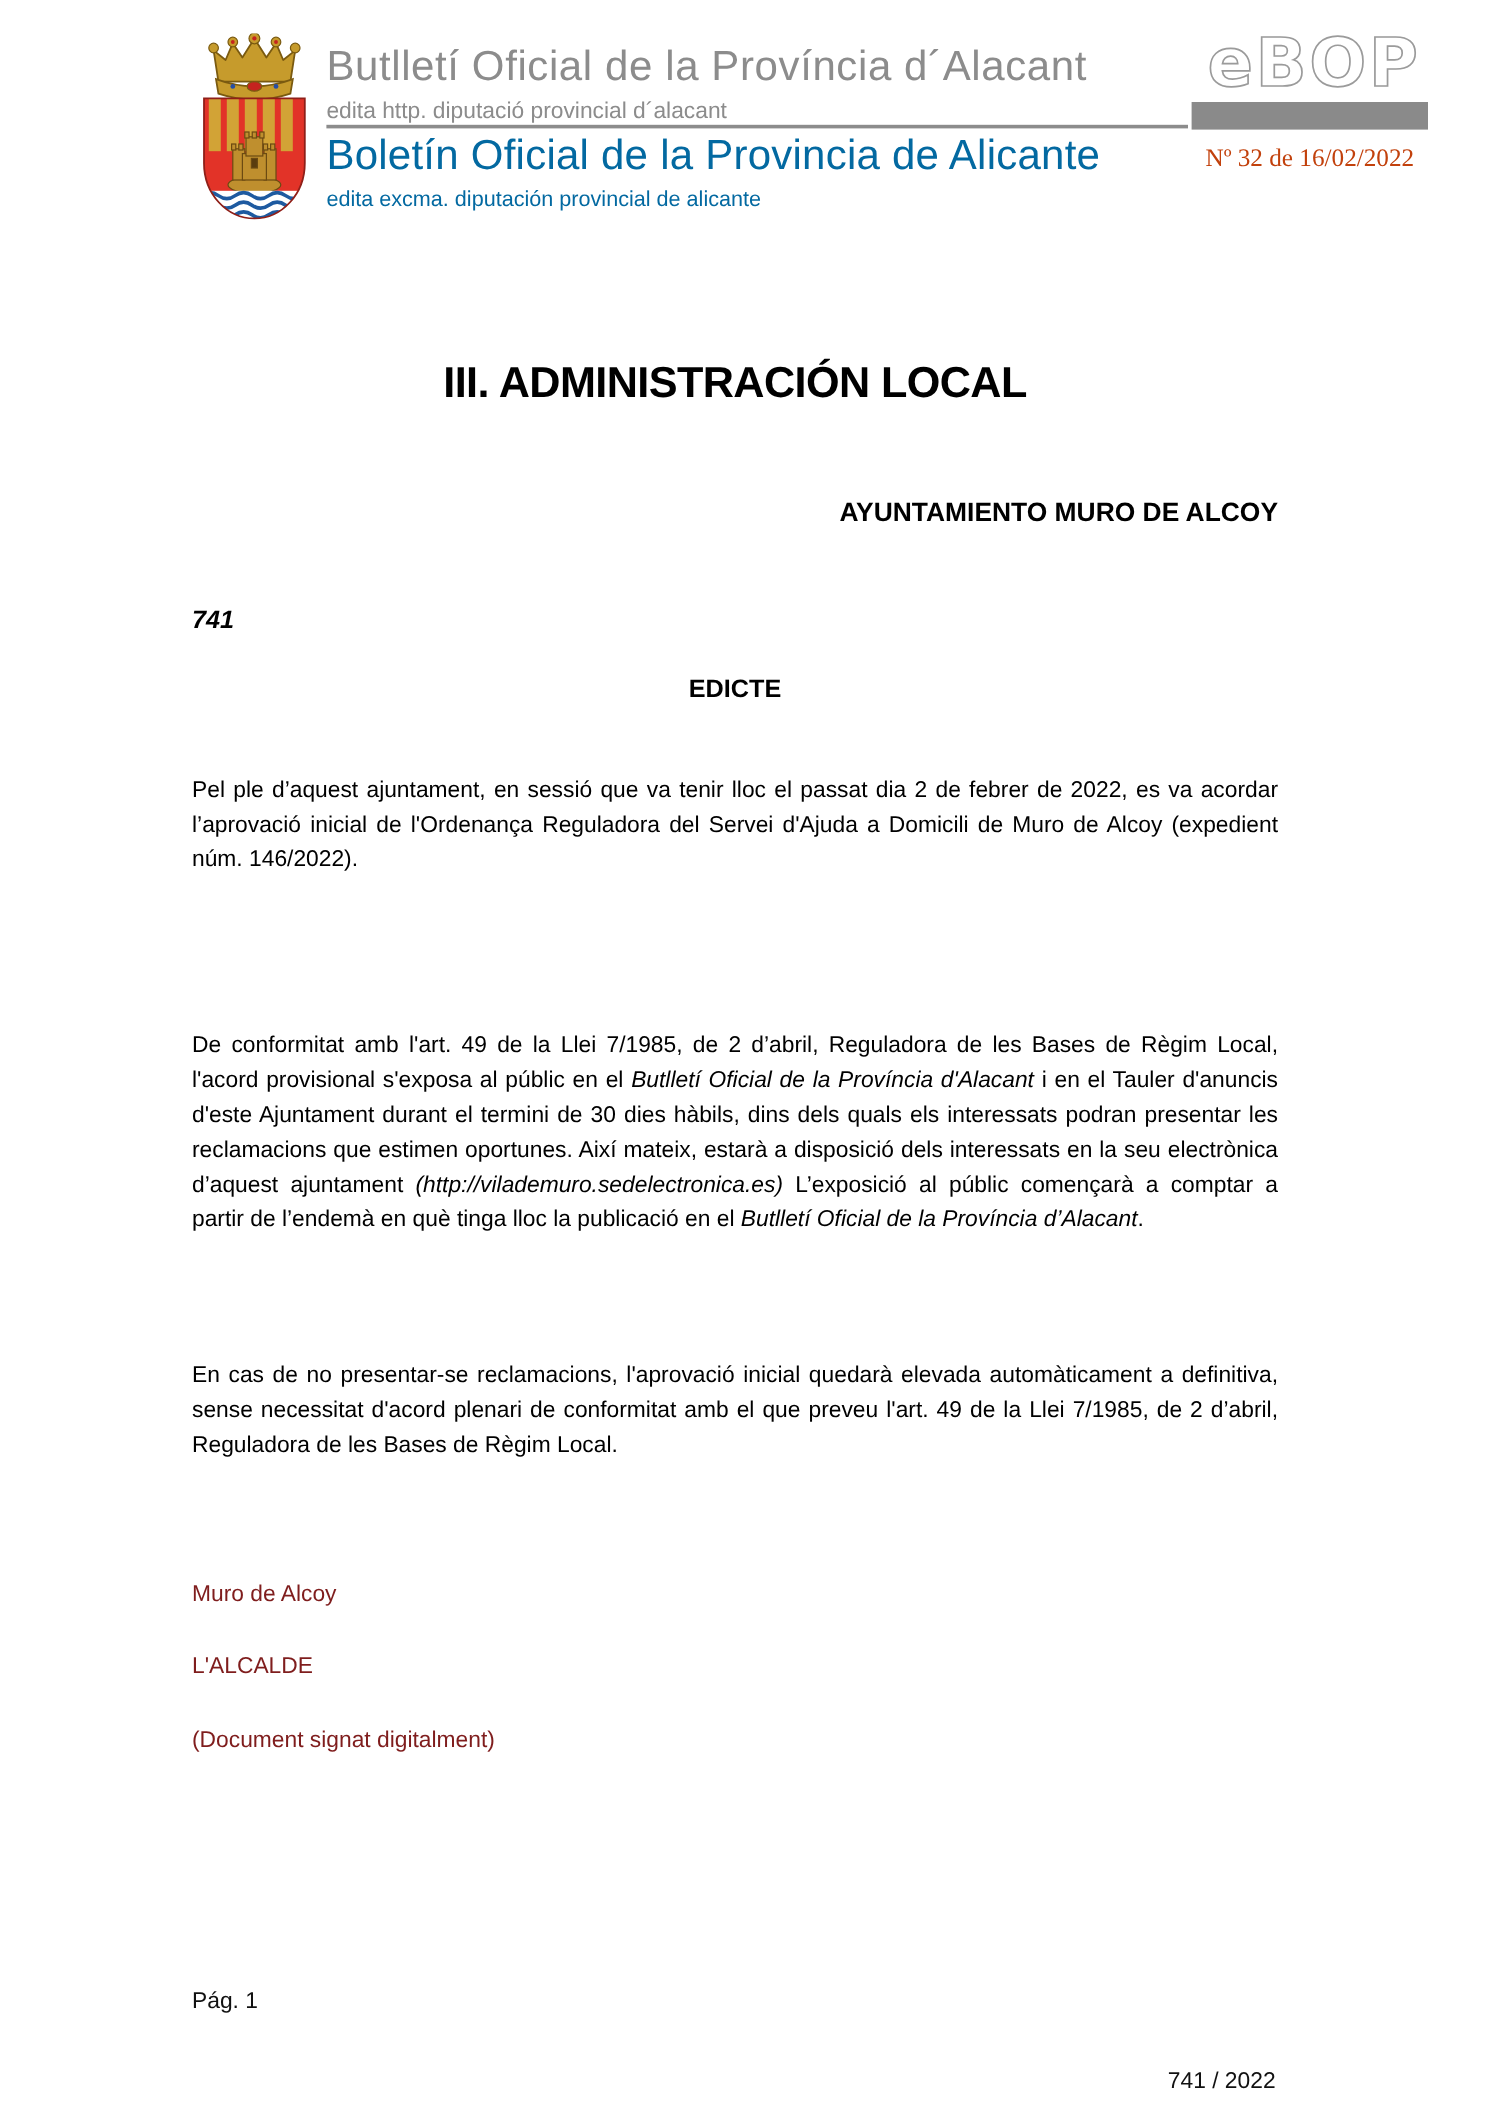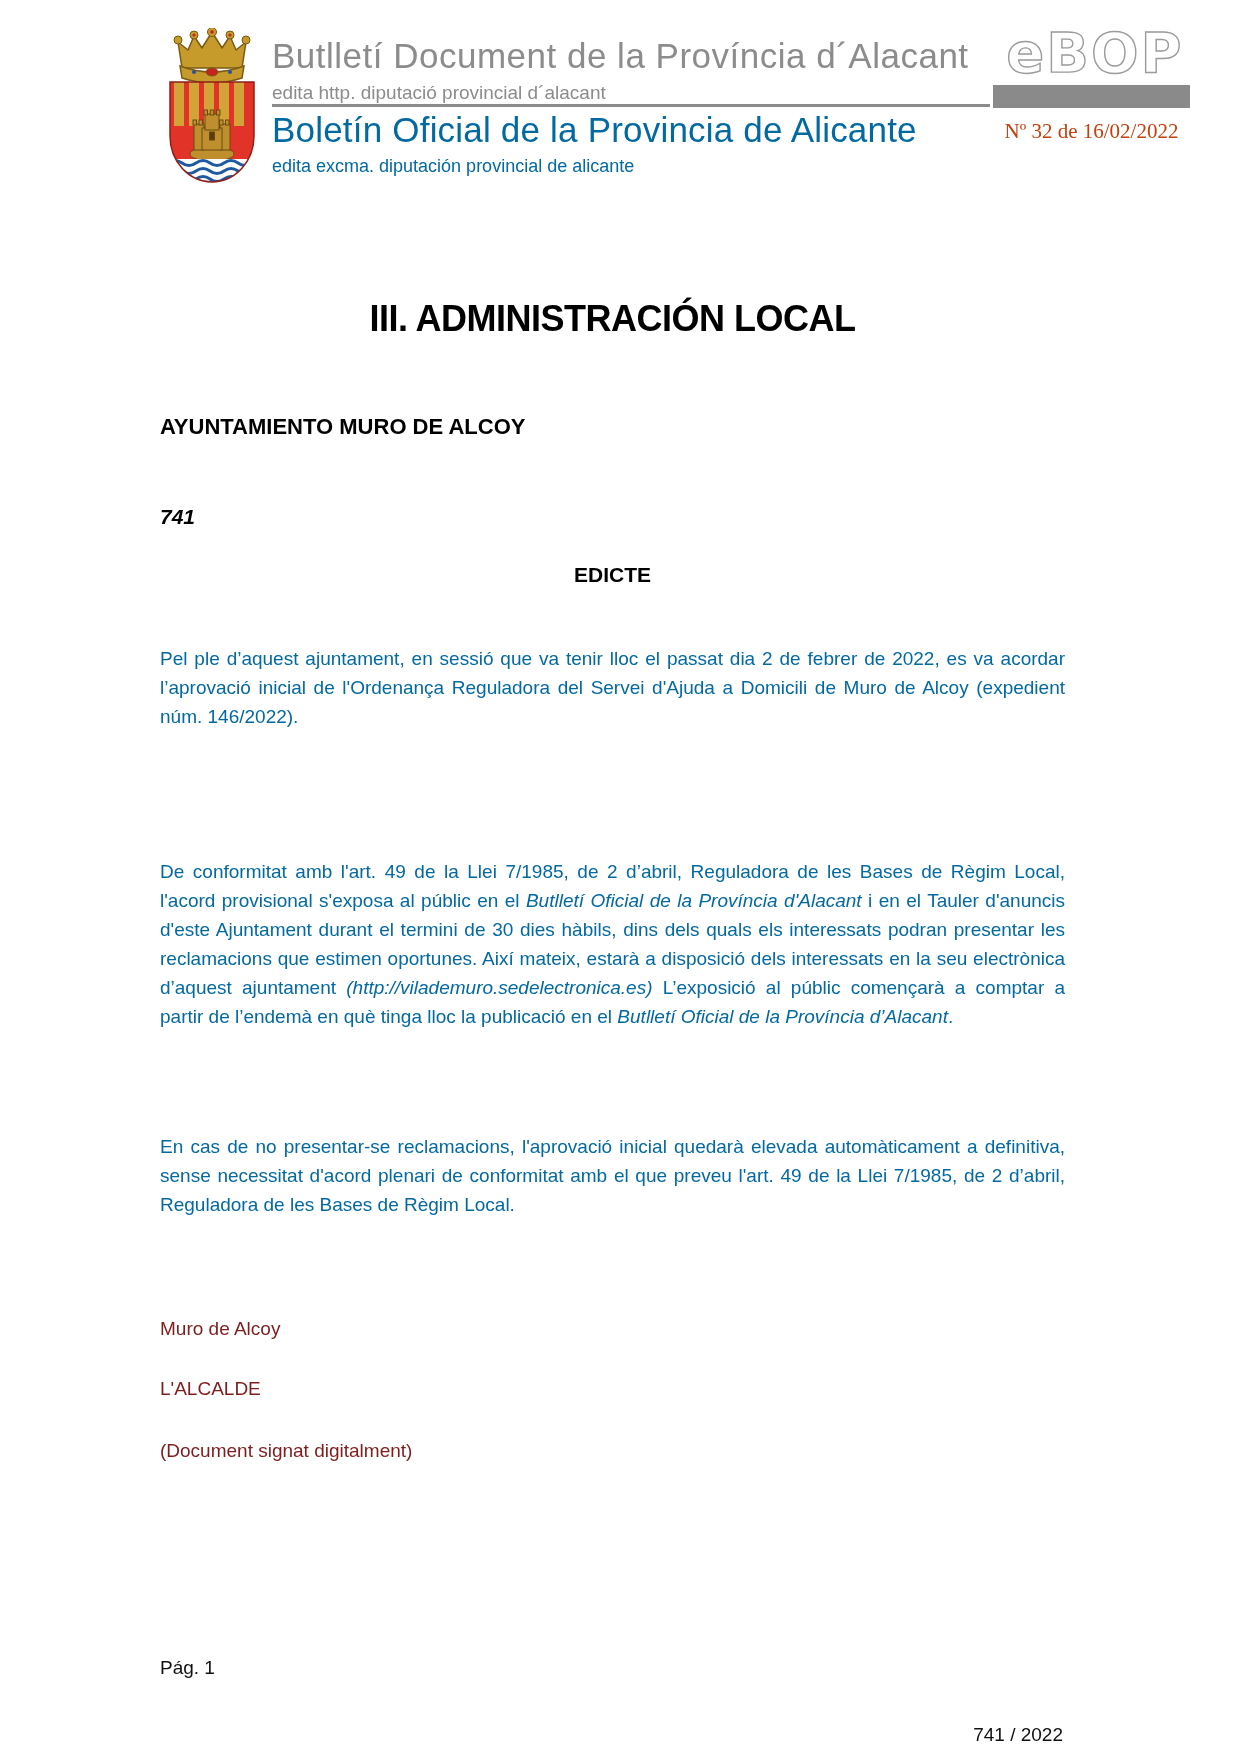--- a/index.html
+++ b/index.html
@@ -43,28 +43,28 @@
     font-family:"Liberation Serif",serif;
     font-size:21px;color:#c2410c;text-align:center;white-space:nowrap;
   }
   
   .col{position:absolute;left:160px;width:905px;}
   .section-title{
     top:298px;text-align:center;
     font-size:36px;font-weight:bold;letter-spacing:-0.5px;
   }
   .entity{
-    top:414px;text-align:left;
+    top:414px;text-align:right;
     font-size:22px;font-weight:bold;
   }
   .entry{top:505px;font-size:21px;font-style:italic;display:flex;}
   .entry .num{font-weight:bold;width:80px;flex:none;}
   .doctype{top:563px;text-align:center;font-size:21px;font-weight:bold;}
   .para{
-    font-size:19px;line-height:29px;text-align:justify;color:#0369a1;
+    font-size:19px;line-height:29px;text-align:justify;color:#000000;
   }
   .p1{top:644px;}
   .p2{top:857px;}
   .p3{top:1132px;}
   .line{font-size:19px;color:#7f1d1d;}
   .place{top:1318px;}
   .signer{top:1378px;}
   .signote{top:1440px;}
   
   .footer-page{position:absolute;left:160px;top:1657px;font-size:19px;color:#111;}
@@ -133,21 +133,21 @@
             <rect x="12" y="131" width="84" height="27" fill="#ffffff"></rect>
             <path d="M10,135 q7,-5 14,0 t14,0 t14,0 t14,0 t14,0 t14,0" fill="none" stroke="#1e5aa0" stroke-width="3"></path>
             <path d="M10,143 q7,-5 14,0 t14,0 t14,0 t14,0 t14,0 t14,0" fill="none" stroke="#1e5aa0" stroke-width="3"></path>
             <path d="M10,151 q7,-5 14,0 t14,0 t14,0 t14,0 t14,0 t14,0" fill="none" stroke="#1e5aa0" stroke-width="3"></path>
           </g>
         </g>
         <path d="M12,54 H96 V108 a42,46 0 0 1 -84,0 Z" fill="none" stroke="#8f1f18" stroke-width="1.5"></path>
       </g>
     </svg>
 
-    <div class="title-ca">Butlletí Document de la Província d´Alacant</div>
+    <div class="title-ca">Butlletí Oficial de la Província d´Alacant</div>
     <div class="subtitle-ca">edita http. diputació provincial d´alacant</div>
     <div class="rule"></div>
     <div class="title-es">Boletín Oficial de la Provincia de Alicante</div>
     <div class="subtitle-es">edita excma. diputación provincial de alicante</div>
 
     <svg class="ebop" width="195" height="64" viewBox="0 0 195 64">
       <text x="97" y="52" text-anchor="middle" font-family="DejaVu Sans, sans-serif" font-size="56" font-weight="bold" letter-spacing="2" fill="#ffffff" stroke="#9b9b9b" stroke-width="1.4">eBOP</text>
     </svg>
     <div class="graybar"></div>
     <div class="issue">Nº 32 de 16/02/2022</div>

